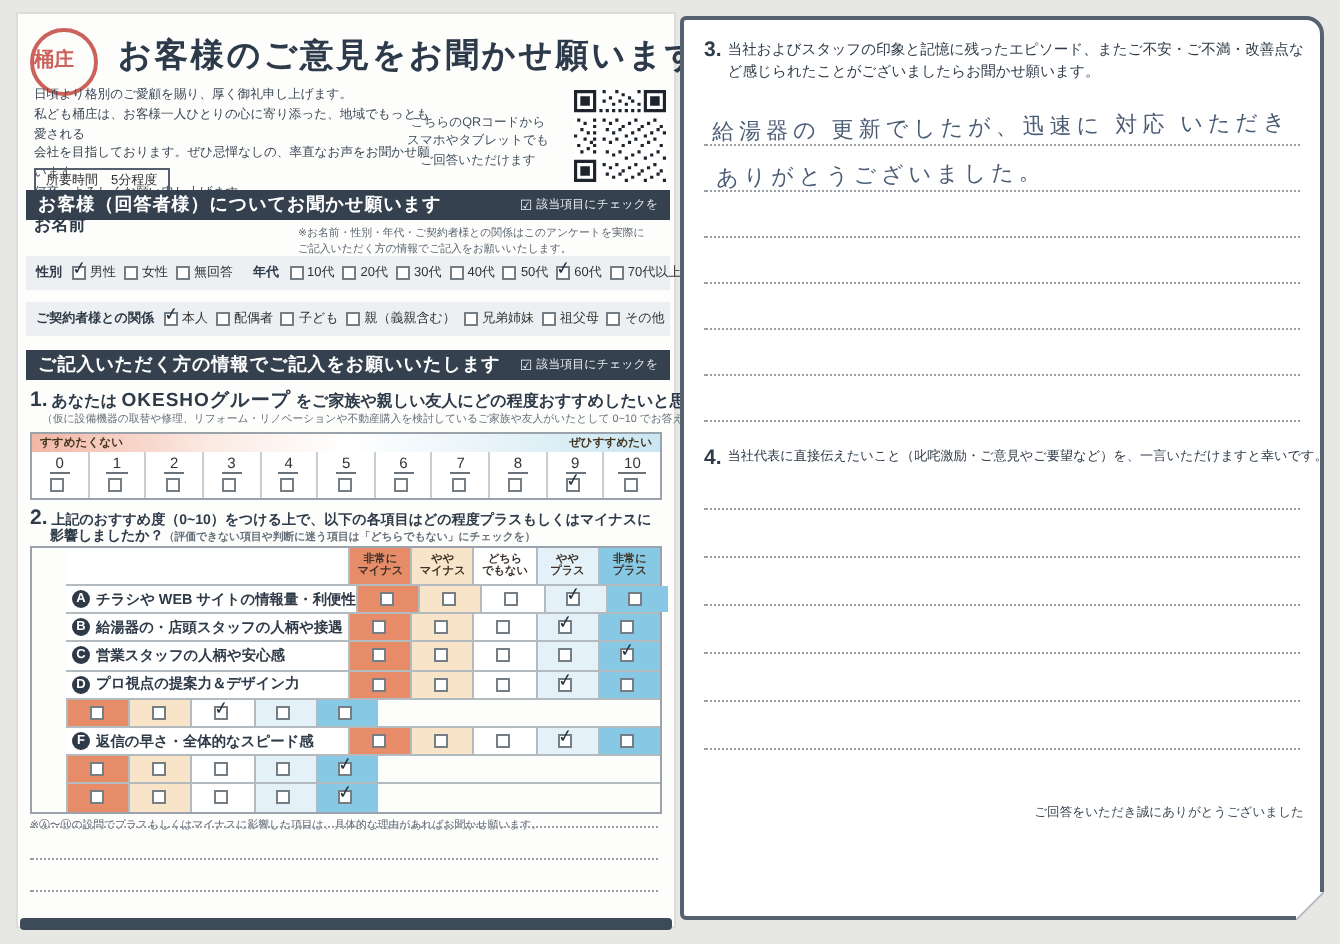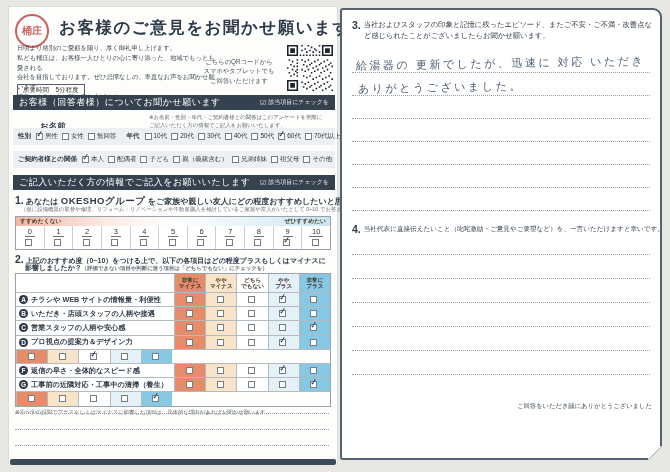--- a/index.html
+++ b/index.html
@@ -5,35 +5,35 @@
   * { margin:0; padding:0; box-sizing:border-box; }
   html,body { width:670px; height:472px; }
   body { font-family:"Liberation Sans","DejaVu Sans",sans-serif; background:#e7e7e4; position:relative; overflow:hidden; }
   .canvas { position:absolute; inset:0; }
   .page { position:absolute; background:#fdfdfc; }
   .page.left { left:8px; top:6px; width:330px; height:458px; border:1px solid #dcdcd8; }
   .page.right { left:340px; top:8px; width:322px; height:452px; border:2px solid #55626f; border-radius:3px 9px 3px 3px; background:#fff; }
   .abs { position:absolute; }
 
   .stamp { left:6px; top:7px; width:34px; height:34px; border:2px solid #c4473f; border-radius:50%;
-           color:#c4473f; display:flex; align-items:center; justify-content:center; flex-direction:column;
+           color:#c4473f; display:flex; align-items:flex-start; justify-content:center; flex-direction:column;
            font-size:10px; font-weight:bold; line-height:1.05; opacity:.85; }
   .title { left:50px; top:10px; font-size:16.5px; font-weight:bold; letter-spacing:1.5px; color:#2c3a49; white-space:nowrap; }
   .intro { left:8px; top:36px; width:198px; font-size:6.3px; line-height:1.55; color:#3c4854; }
   .duration { left:8px; top:77px; display:inline-block; border:1px solid #55606c; font-size:6.5px; padding:1px 5px; color:#333; }
   .qr-note { left:186px; top:50px; width:88px; font-size:6.3px; line-height:1.5; text-align:center; color:#44525f; }
   .qr { left:278px; top:38px; }
 
   .secbar { left:4px; width:322px; height:15px; background:#35414e; color:#fff; display:flex; align-items:center;
             padding:0 6px; justify-content:space-between; white-space:nowrap; }
-  .sb-title { font-size:9px; font-weight:normal; letter-spacing:0.5px; }
+  .sb-title { font-size:9px; font-weight:bold; letter-spacing:0.5px; }
   .sb-note { font-size:6px; display:flex; align-items:center; gap:2px; color:#e8edf2; }
   .sb-icon { font-size:7px; }
 
-  .name-label { left:8px; top:114px; font-size:8.5px; font-weight:bold; color:#2f3b48;margin-left:23px; }
+  .name-label { left:8px; top:100px; font-size:8.5px; font-weight:bold; color:#2f3b48; }
   .name-note { left:140px; top:106px; width:184px; font-size:5.4px; line-height:1.5; color:#5b6570; }
 
   .optrow { left:4px; width:322px; height:17px; background:#edf0f2; display:flex; align-items:center;
             padding:0 5px; font-size:6.5px; color:#333; white-space:nowrap; }
   .grouplabel { font-weight:bold; margin-right:5px; color:#2f3b48; }
   .opt { display:inline-flex; align-items:center; margin-right:4px; }
   .cb { display:inline-block; width:7px; height:7px; border:1px solid #757d85; background:#fff; position:relative; margin-right:2px; flex:none; }
   .cb i { position:absolute; left:-1px; top:-4px; font-style:normal; font-size:9px; color:#24313e; transform:rotate(-8deg); line-height:1; }
 
   .q-head { font-size:8px; font-weight:bold; color:#2f3b48; white-space:nowrap; }
@@ -43,21 +43,21 @@
 
   .nps { left:6px; top:209px; width:316px; border:1px solid #9aa3ab; background:#fff; }
   .nps-head { height:9px; display:flex; justify-content:space-between; align-items:center; padding:0 4px;
               background:linear-gradient(90deg,#f2b6a6 0%,#fbe9e2 28%,#ffffff 50%,#e9f4f9 72%,#c9e6f2 100%);
               font-size:5.8px; font-weight:bold; color:#41341f; }
   .nps-cells { display:flex; }
   .nps-cell { flex:1; border-left:1px solid #c9ced3; display:flex; flex-direction:column; align-items:center; padding:1px 0 3px; }
   .nps-cell:first-child { border-left:none; }
   .nps-num { font-size:7.5px; color:#333; border-bottom:1px solid #6a737c; padding:0 3px; margin-bottom:2px; }
 
-  .qtable { left:6px; top:266px; width:316px; border:1px solid #9aa3ab; }
+  .qtable { left:6px; top:266px; width:316px; border:1px solid #9aa3ab;padding-left:17px; }
   .trow { display:flex; border-top:1px solid #b3bac0; height:14.2px; }
   .trow.thead { border-top:none; height:18px; }
   .tlabel { width:160px; display:flex; align-items:center; padding-left:3px; font-size:7.2px; font-weight:bold; color:#2f3b48; white-space:nowrap; background:#fff; }
   .badge { width:9px; height:9px; border-radius:50%; background:#2e3a47; color:#fff; font-size:6.5px; font-weight:bold;
            display:inline-flex; align-items:center; justify-content:center; margin-right:3px; flex:none; }
   .tcell { width:31.2px; display:flex; align-items:center; justify-content:center; border-left:1px solid #b3bac0; flex:none; }
   .hcell { flex-direction:column; font-size:5.6px; font-weight:bold; color:#3d3228; line-height:1.15; text-align:center; }
   .c1 { background:#e78c68; } .c2 { background:#f8e4c9; } .c3 { background:#ffffff; } .c4 { background:#e4f1f8; } .c5 { background:#87c9e4; }
 
   .footnote { left:6px; top:402px; font-size:5.4px; color:#5b6570; white-space:nowrap; }
@@ -383,21 +383,21 @@
           </div>
         <div class="tcell c5">
             <span class="cb">
               <i></i>
             </span>
           </div>
       </div>
       <div class="trow">
         <div class="tlabel">
             <span class="badge">B</span>
-            <span>いただき・店頭スタッフの人柄や接遇</span>
+            <span>給湯器の・店頭スタッフの人柄や接遇</span>
           </div>
         <div class="tcell c1">
             <span class="cb">
               <i></i>
             </span>
           </div>
         <div class="tcell c2">
             <span class="cb">
               <i></i>
             </span>
@@ -532,24 +532,20 @@
               <i>✓</i>
             </span>
           </div>
         <div class="tcell c5">
             <span class="cb">
               <i></i>
             </span>
           </div>
       </div>
       <div class="trow">
-        <div class="tlabel">
-            <span class="badge">G</span>
-            <span>工事前の近隣対応・工事中の清掃（養生）</span>
-          </div>
         <div class="tcell c1">
             <span class="cb">
               <i></i>
             </span>
           </div>
         <div class="tcell c2">
             <span class="cb">
               <i></i>
             </span>
           </div>

